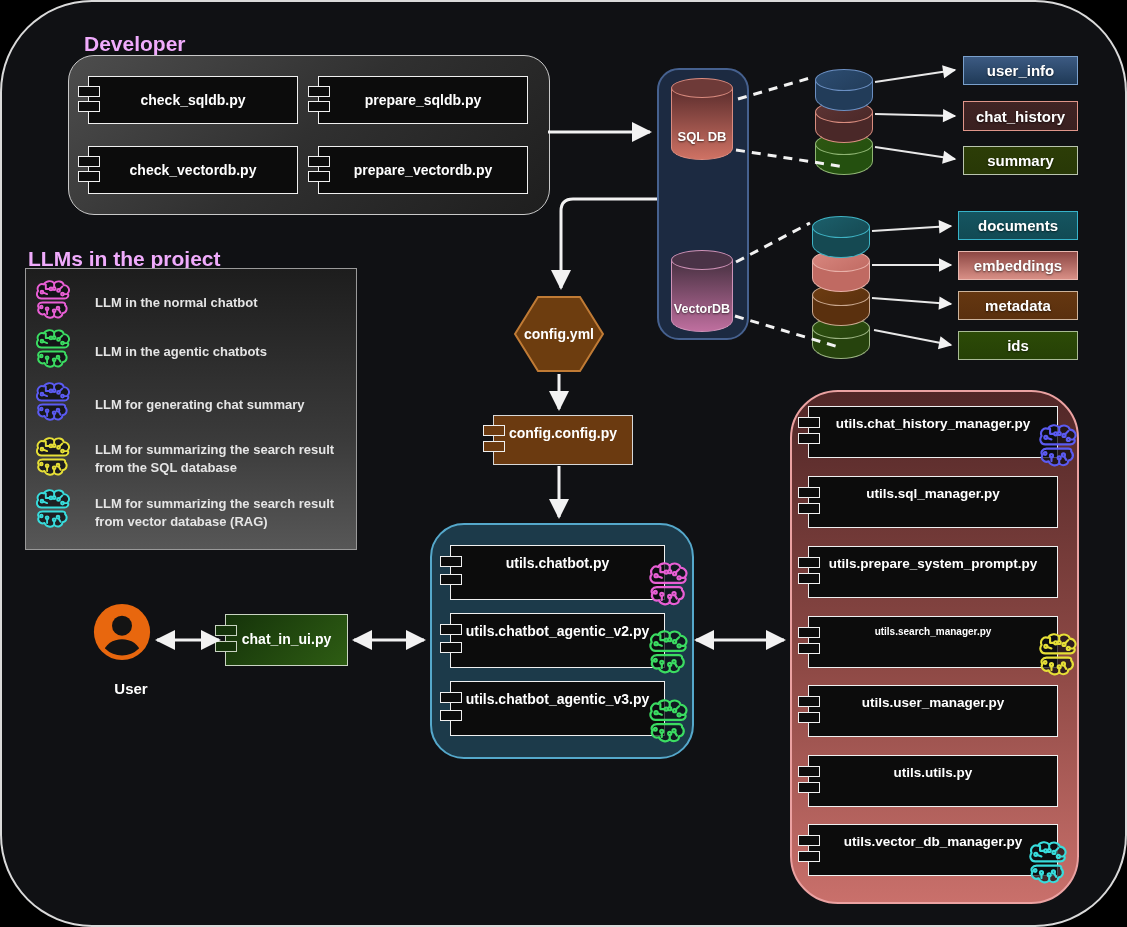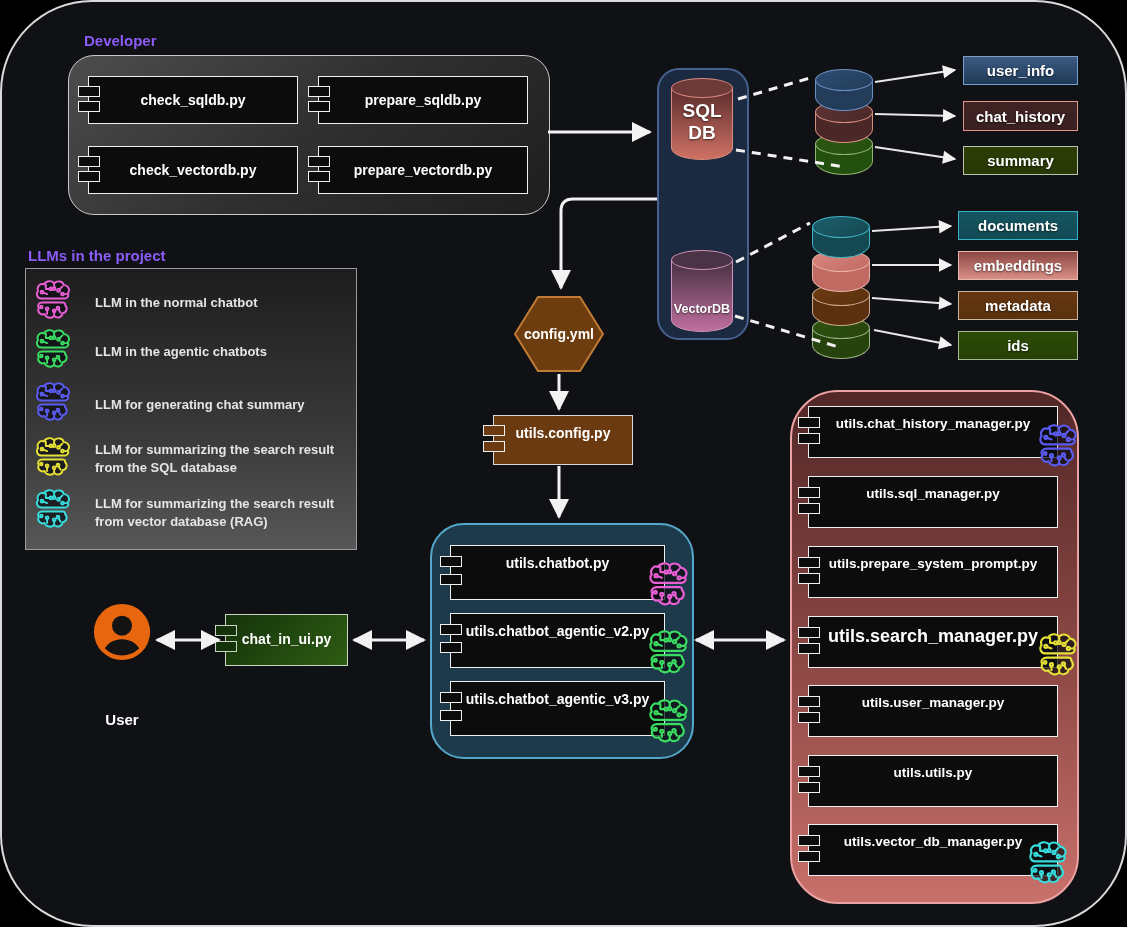--- a/index.html
+++ b/index.html
@@ -1,20 +1,20 @@
 <!DOCTYPE html>
 <html><head>
 <meta charset="utf-8">
 <style>
   html,body{margin:0;padding:0;background:#000;}
   .canvas{position:relative;width:1127px;height:927px;background:#101114;border-radius:92px;
           box-shadow:0 0 0 2px #dadada inset;overflow:hidden;
           font-family:"Liberation Sans", sans-serif;color:#fff;}
   .abs{position:absolute;}
-  .sect-title{font-weight:bold;font-size:15px;color:#8b5cf6;}
+  .sect-title{font-weight:bold;font-size:21px;color:#f0abfc;}
   
   .devbox{background:linear-gradient(140deg,#4d4d4d 0%,#303030 50%,#1e1e1e 100%);
           border:1.5px solid #c9c9c9;border-radius:26px;}
   .legendbox{background:linear-gradient(to bottom,#1d1d1d 0%,#3a3a3a 60%,#575757 100%);
           border:1.5px solid #9a9a9a;}
   .dbbox{background:#1c2a41;border:2px solid #46618f;border-radius:22px;}
   .tealbox{background:#1c3a4a;border:2px solid #55a8cb;border-radius:34px;}
   .redbox{background:linear-gradient(to bottom,#512727 0%,#8f4a46 55%,#c9706b 100%);
           border:2.5px solid #eba2a2;border-radius:48px;}
   
@@ -28,21 +28,21 @@
   .ctab.t1{top:19%;} .ctab.t2{top:52%;}
   
   .cyl{position:absolute;}
   .cyl .top{position:absolute;left:0;right:0;top:0;height:20px;border-radius:50%;
         background:var(--ct);border:1.5px solid var(--crim);box-sizing:border-box;z-index:2;}
   .cyl .body{position:absolute;left:0;right:0;top:10px;bottom:0;
         background:linear-gradient(to bottom,var(--cb1),var(--cb2));
         border:1.5px solid var(--crim);border-top:none;box-sizing:border-box;
         border-radius:0 0 50% 50% / 0 0 12px 12px;}
   .cyl .lbl{position:absolute;left:0;right:0;bottom:16px;text-align:center;z-index:3;
-        font-weight:bold;font-size:19px;text-shadow:0 1px 2px rgba(0,0,0,.6);}
+        font-weight:bold;font-size:13px;text-shadow:0 1px 2px rgba(0,0,0,.6);}
   
   .disk{position:absolute;width:58px;height:42px;}
   .disk .top{position:absolute;left:0;right:0;top:0;height:22px;border-radius:50%;
         background:linear-gradient(150deg,var(--f1),var(--f2));border:1.5px solid var(--rim);
         box-sizing:border-box;z-index:2;}
   .disk .body{position:absolute;left:0;right:0;top:11px;bottom:0;
         background:linear-gradient(to bottom,var(--f2),var(--f3,var(--f2)));
         border:1.5px solid var(--rim);border-top:none;box-sizing:border-box;
         border-radius:0 0 50% 50% / 0 0 14px 14px;}
   
@@ -197,21 +197,21 @@
   <div class="abs" style="left:513px;top:295px;width:92px;height:78px;">
     <svg viewBox="0 0 92 78" width="92" height="78">
       <polygon points="25,2 67,2 90,39 67,76 25,76 2,39" stroke-width="2" stroke="#c07b35" fill="#6d3d0f"></polygon>
     </svg>
     <div class="abs" style="left:0;top:0;width:92px;height:78px;display:flex;align-items:center;justify-content:center;font-weight:bold;font-size:14px;">config.yml</div>
   </div>
 
   <div class="abs comp colored" style="left: 493px; top: 415px; width: 140px; height: 50px; --cbg: #6b3a10;">
     <span class="ctab t1"></span>
     <span class="ctab t2"></span>
-    <span>utils.config.py</span>
+    <span>config.config.py</span>
   </div>
 
   <div class="abs tealbox" style="left:430px;top:523px;width:260px;height:232px;"></div>
 
   <div class="abs comp" style="left:450px;top:545px;width:215px;height:55px;">
     <span class="ctab t1"></span>
     <span class="ctab t2"></span>
     <span>utils.chatbot.py</span>
   </div>
   <svg class="brain" viewBox="0 0 64 64" style="left: 646px; top: 562px; width: 46px; height: 46px; z-index: 6; --bc: #e95fd5;">
@@ -252,21 +252,21 @@
     <span class="ctab t2"></span>
     <span>utils.sql_manager.py</span>
   </div>
 
   <div class="abs comp" style="left:808px;top:546px;width:250px;height:52px;font-size:13.5px;">
     <span class="ctab t1"></span>
     <span class="ctab t2"></span>
     <span>utils.prepare_system_prompt.py</span>
   </div>
 
-  <div class="abs comp" style="left:808px;top:616px;width:250px;height:52px;font-size:18px;">
+  <div class="abs comp" style="left:808px;top:616px;width:250px;height:52px;font-size:10px;">
     <span class="ctab t1"></span>
     <span class="ctab t2"></span>
     <span>utils.search_manager.py</span>
   </div>
   <svg class="brain" viewBox="0 0 64 64" style="left: 1036px; top: 633px; width: 45px; height: 45px; z-index: 6; --bc: #e6df37;">
       <use href="#brainShape"></use>
     </svg>
 
   <div class="abs comp" style="left:808px;top:685px;width:250px;height:52px;font-size:13.5px;">
     <span class="ctab t1"></span>
@@ -294,21 +294,21 @@
       <circle cx="32" cy="32" r="31" fill="#e8670e"></circle>
       <clipPath id="avclip">
           <circle cx="32" cy="32" r="26"></circle>
         </clipPath>
       <g clip-path="url(#avclip)">
         <circle cx="32" cy="25" r="11" fill="#141414"></circle>
         <path d="M10 62 C10 46 22 40 32 40 C42 40 54 46 54 62 Z" fill="#141414"></path>
       </g>
     </svg>
   </div>
-  <div class="abs user-name" style="left:88px;top:680px;width:68px;margin-top:31px;">User</div>
+  <div class="abs user-name" style="left:97px;top:680px;width:68px;">User</div>
 
   <div class="abs comp colored" style="left: 225px; top: 614px; width: 123px; height: 52px; --cbd: #c9d4c2; background: linear-gradient(135deg, rgb(21, 51, 10) 0%, rgb(46, 93, 19) 100%); padding-top: 16px; --cbg: #15330a;">
     <span class="ctab t1"></span>
     <span class="ctab t2"></span>
     <span>chat_in_ui.py</span>
   </div>
 
   <svg class="overlay" width="1127" height="927" viewBox="0 0 1127 927">
     <defs>
       <marker id="ah" viewBox="0 0 12 12" refX="10" refY="6" markerWidth="8" markerHeight="8" orient="auto-start-reverse">

